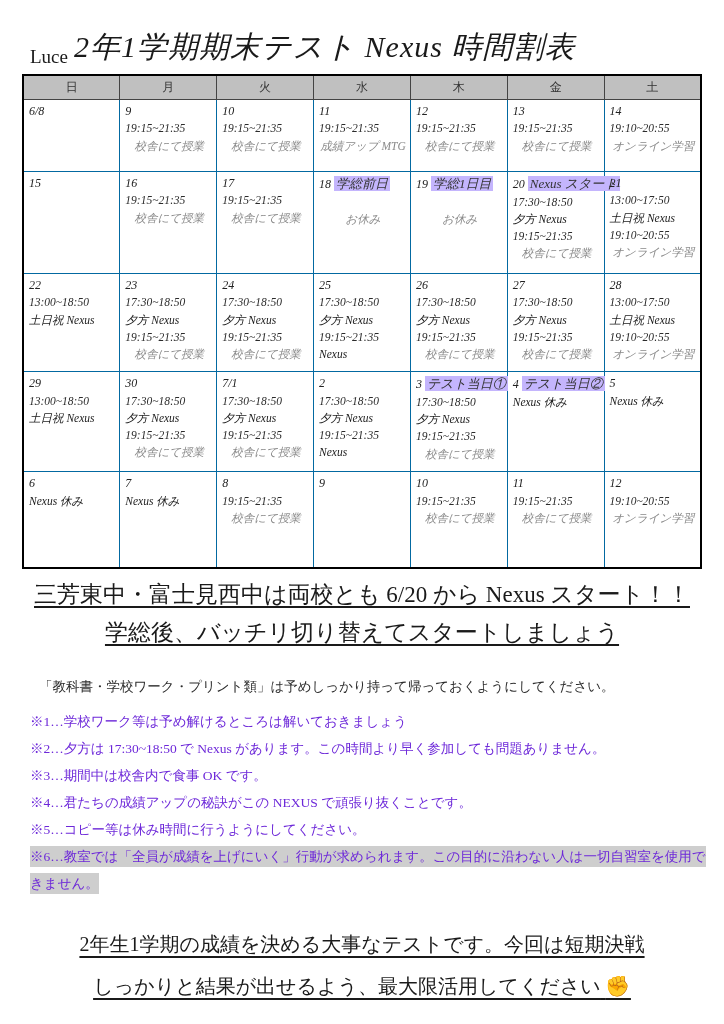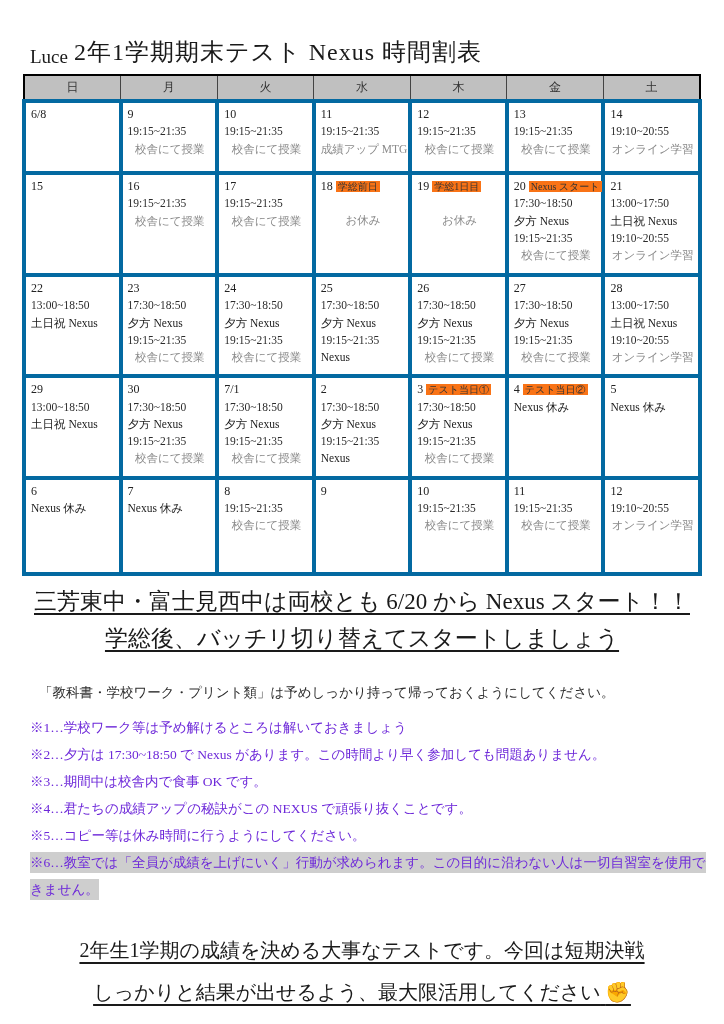--- a/index.html
+++ b/index.html
@@ -8,56 +8,57 @@
     font-family:"Liberation Serif","DejaVu Serif",serif;
     color:#1a1a1a;
     position:relative;
     overflow:hidden;
   }
   .page{padding:24px 22px 0 22px;}
 
   
   .title-row{display:flex;align-items:flex-end;gap:6px;padding-left:8px;height:44px;}
   .title-prefix{font-size:19px;}
-  .title-main{font-size:24px;letter-spacing:1px;}
+  .title-main{font-size:30px;letter-spacing:1px;font-style:italic;}
 
   
   table.calendar{
     border-collapse:collapse;
     table-layout:fixed;
     width:680px;
     margin-top:6px;
     border:2px solid #000;
   }
   table.calendar th{
     background:#c0c0c0;
     font-weight:normal;
     font-size:12px;
     color:#333;
     height:21px;
     border:1px solid #444;
   }
   table.calendar td{
     vertical-align:top;
-    border:4px solid #0369a1;
+    border:1px solid #0369a1;
     padding:2px 3px 8px 5px;
     font-size:11.5px;
     line-height:1.5;
+    font-style:italic;
   }
   tr.r1{height:72px;}
   tr.r2{height:102px;}
   tr.r3{height:93px;}
   tr.r4{height:100px;}
   tr.r5{height:96px;}
   .cell-head{white-space:nowrap;}
   .date{color:#222;font-size:12px;}
   .tag{
-    background:#f97316;
+    background:#c4b5fd;
     color:#333;
-    font-size:10px;
+    font-size:13px;
     padding:0 2px;
     margin-left:3px;
   }
   .line{white-space:nowrap;}
   .line.time{color:#2b2b2b;}
   .line.dark{color:#1a1a1a;}
   .line.muted{color:#8a8a8a;text-align:center;}
   .line.gap{height:17px;}
 
   

